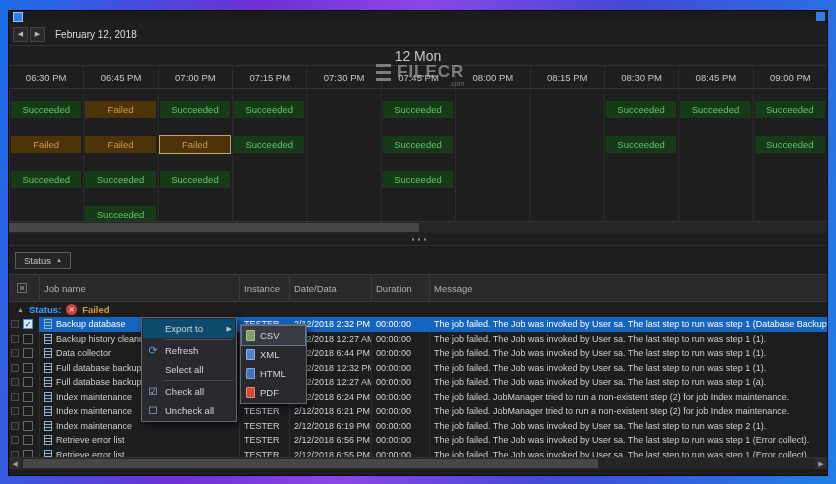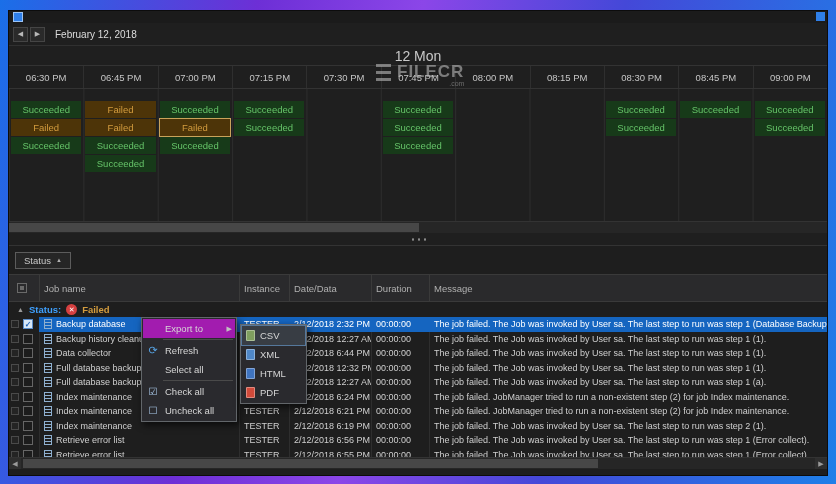--- a/index.html
+++ b/index.html
@@ -30,21 +30,21 @@
   .timerow { height:24px; display:grid; grid-template-columns:repeat(11,1fr);
     border-top:1px solid #333; border-bottom:1px solid #333; flex:0 0 auto; }
   .timecell { display:flex; align-items:center; justify-content:center; font-size:9.5px; color:#c6c6c6;
     border-left:1px solid #2f2f2f; }
   .timecell:first-child { border-left:none; }
   
   .calbody { position:relative; height:132px; flex:0 0 auto;
     background-image:linear-gradient(to right,#2d2d2d 1px,transparent 1px);
     background-size:calc(100%/11) 100%; }
   .calgrid { position:absolute; left:0; right:0; top:12px; display:grid;
-    grid-template-columns:repeat(11,1fr); grid-auto-rows:17px; row-gap:1px; }
+    grid-template-columns:repeat(11,1fr); grid-auto-rows:17px; row-gap:18px; }
   .cal-cell { margin:0 2px; display:flex; align-items:center; justify-content:center; font-size:9.5px; cursor:default; }
   .cal-cell.succeeded { background:#173a19; color:#66c469; }
   .cal-cell.failed { background:#4d3408; color:#d39c3e; }
   .cal-cell.sel { outline:1px solid #c9a35a; }
   
   .hscroll { height:12px; background:#262626; border-top:1px solid #333; position:relative; flex:0 0 auto; }
   .hthumb { position:absolute; top:1px; bottom:1px; background:#474747; }
   .scroll-arrow { position:absolute; top:0; width:12px; height:100%; background:#2e2e2e; color:#9a9a9a;
     font-size:7px; display:flex; align-items:center; justify-content:center; }
   
@@ -88,21 +88,21 @@
   
   .watermark { position:absolute; left:376px; top:62px; z-index:10; opacity:.62; display:flex; flex-direction:column; align-items:flex-end; }
   .wm-row { display:flex; align-items:center; gap:6px; }
   .wm-logo { width:15px; height:17px; background:repeating-linear-gradient(#b5b5b5 0 3px,transparent 3px 7px); }
   .wm-text { font-size:17px; font-weight:bold; letter-spacing:1px; color:#b5b5b5; }
   .wm-com { font-size:7px; color:#9a9a9a; margin-top:-2px; }
   
   .ctx-menu { position:absolute; left:141px; top:317px; width:96px; background:#2a2a2e; border:1px solid #62666a;
     box-shadow:2px 3px 7px rgba(0,0,0,.65); z-index:50; padding:1px; font-size:9.5px; color:#d6d6d6; }
   .mi { height:19px; display:flex; align-items:center; gap:4px; padding:0 4px 0 2px; position:relative; }
-  .mi.hl { background:#a21caf; }
+  .mi.hl { background:#0c4a6e; }
   .mi-icon { width:16px; flex:0 0 auto; display:flex; align-items:center; justify-content:center; }
   .mi-arrow { position:absolute; right:3px; font-size:7px; color:#c0c0c0; }
   .msep { height:1px; background:#4a4a4a; margin:1px 2px 1px 20px; }
   .ico-refresh { color:#58a6e8; font-size:11px; }
   .ico-checkall { color:#a9c7e8; font-size:10px; }
   .ico-uncheckall { color:#a9c7e8; font-size:10px; }
   .sub-menu { position:absolute; left:240px; top:324px; width:67px; background:#2a2a2e; border:1px solid #62666a;
     box-shadow:2px 3px 7px rgba(0,0,0,.65); z-index:51; padding:1px; font-size:9.5px; color:#d6d6d6; }
   .smi { height:19px; display:flex; align-items:center; gap:5px; padding:0 4px; }
   .smi.hl { background:#383d44; outline:1px solid #55789c; }

